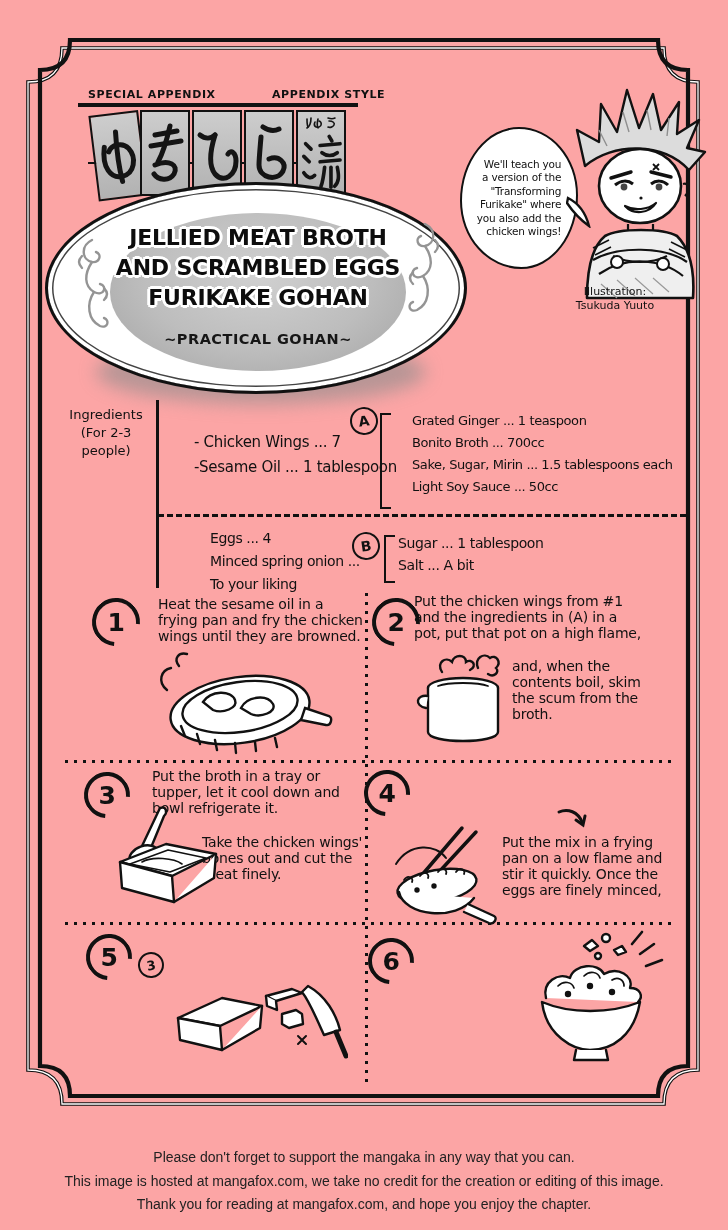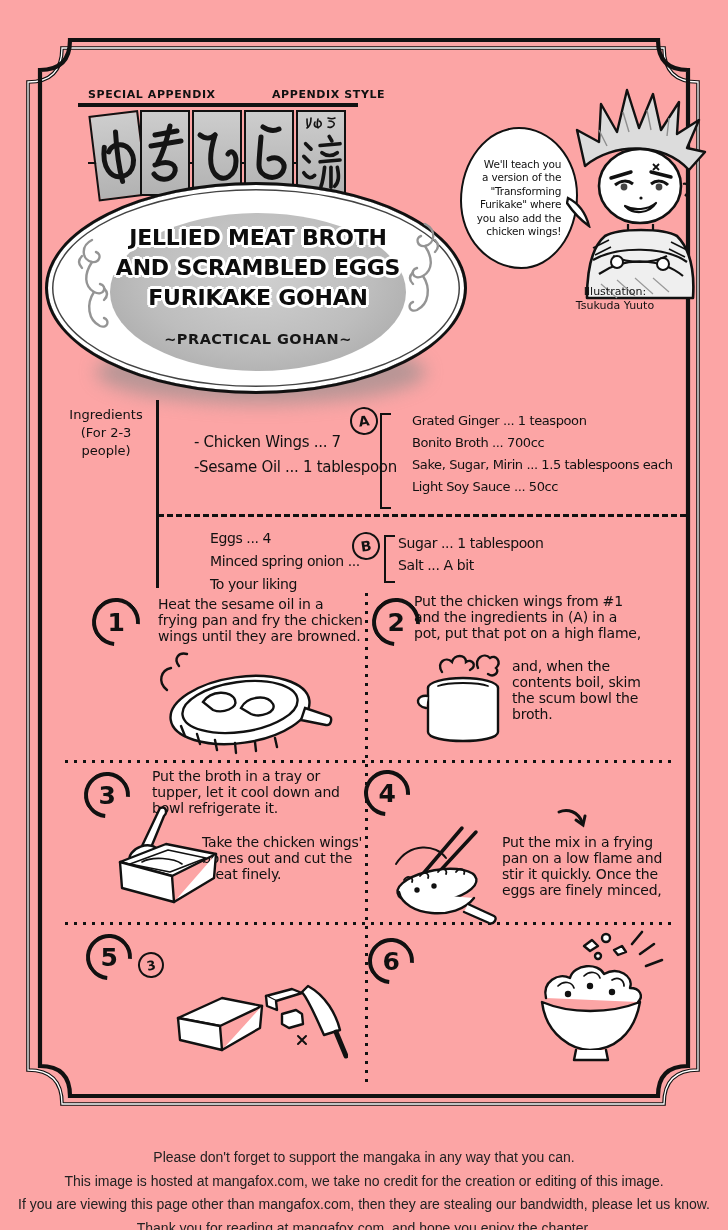--- a/index.html
+++ b/index.html
@@ -238,21 +238,21 @@
   </svg>
 
   <div class="abs stepnum" style="left:372px;top:598px;width:40px;height:40px;">
     <span>2</span>
   </div>
   <div class="abs step-text pre" style="left:414px;top:593px;">Put the chicken wings from #1
 and the ingredients in (A) in a
 pot, put that pot on a high flame,</div>
   <div class="abs step-text pre" style="left:512px;top:658px;">and, when the
 contents boil, skim
-the scum bowl the
+the scum from the
 broth.</div>
   <svg class="abs" style="left:408px;top:650px;" width="105" height="108" viewBox="0 0 105 108" fill="none" stroke="#111" stroke-width="2.4" stroke-linecap="round">
     <path d="M34,22 C28,12 38,6 44,12 C46,4 58,4 58,12 C64,8 70,16 62,20"></path>
     <path d="M70,18 C66,8 76,2 82,8 C88,4 94,12 88,18 C92,22 86,28 80,24"></path>
     <ellipse cx="55" cy="38" rx="35" ry="10" fill="#fff"></ellipse>
     <path d="M20,38 L20,82 C20,94 90,94 90,82 L90,38" fill="#fff"></path>
     <path d="M20,46 C8,44 6,56 18,58" fill="#fff"></path>
     <path d="M30,36 C40,32 70,32 80,36" stroke-width="1.8"></path>
   </svg>
 
@@ -330,17 +330,16 @@
     <circle cx="40" cy="70" r="2" fill="#111"></circle>
       <circle cx="62" cy="62" r="2" fill="#111"></circle>
       <circle cx="84" cy="68" r="2" fill="#111"></circle>
     <path d="M14,78 C18,112 46,126 62,126 C84,126 106,112 112,78 C82,90 42,90 14,78 Z" fill="#fff"></path>
     <path d="M48,126 L46,136 L80,136 L78,126" fill="#fff"></path>
   </svg>
 
   <div class="abs footer">
     <div>Please don't forget to support the mangaka in any way that you can.</div>
     <div>This image is hosted at mangafox.com, we take no credit for the creation or editing of this image.</div>
-    <div>If you are viewing this page other than mangafox.com, then they are stealing our bandwidth, please let us know.</div>
     <div>Thank you for reading at mangafox.com, and hope you enjoy the chapter.</div>
   </div>
 
 </div>
 
 </body></html>

